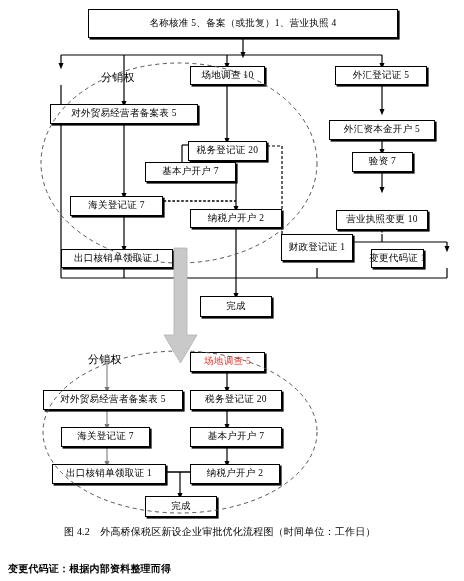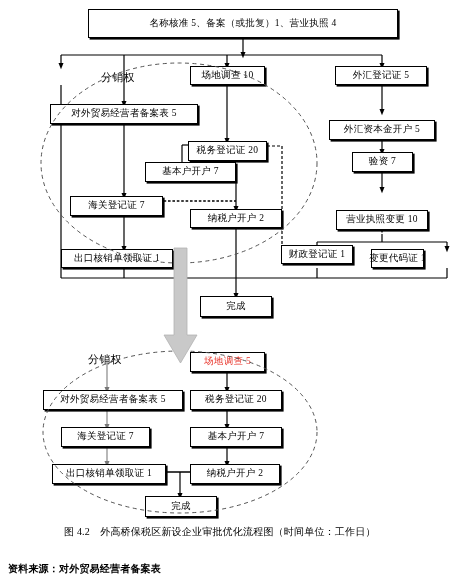--- a/index.html
+++ b/index.html
@@ -155,21 +155,21 @@
   <div class="box" style="left:61px;top:249px;width:112px;height:19px;">出口核销单领取证 1</div>
 
   <div class="box" style="left:335px;top:66px;width:92px;height:19px;">外汇登记证 5</div>
 
   <div class="box" style="left:329px;top:120px;width:106px;height:20px;">外汇资本金开户 5</div>
 
   <div class="box" style="left:352px;top:152px;width:61px;height:20px;">验资 7</div>
 
   <div class="box" style="left:336px;top:190px;width:92px;height:20px;margin-top:20px;">营业执照变更 10</div>
 
-  <div class="box" style="left:281px;top:245px;width:72px;height:19px;">财政登记证 1</div>
+  <div class="box" style="left:281px;top:234px;width:72px;height:27px;">财政登记证 1</div>
 
   <div class="box" style="left:371px;top:249px;width:53px;height:19px;">变更代码证 1</div>
 
   <div class="box" style="left:200px;top:296px;width:72px;height:21px;">完成</div>
 
   <div class="label" style="left:88px;top:352px;">分销权</div>
 
   <div class="box red" style="left:190px;top:352px;width:75px;height:20px;">场地调查 5</div>
 
   <div class="box" style="left:43px;top:390px;width:140px;height:20px;">对外贸易经营者备案表 5</div>
@@ -181,15 +181,15 @@
   <div class="box" style="left:190px;top:427px;width:92px;height:20px;">基本户开户 7</div>
 
   <div class="box" style="left:52px;top:464px;width:114px;height:20px;">出口核销单领取证 1</div>
 
   <div class="box" style="left:190px;top:464px;width:90px;height:20px;">纳税户开户 2</div>
 
   <div class="box" style="left:145px;top:496px;width:72px;height:21px;">完成</div>
 
   <div class="caption" style="left:64px;top:525px;">图 4.2　外高桥保税区新设企业审批优化流程图（时间单位：工作日）</div>
 
-  <div class="src" style="left:8px;top:562px;">资料来源：对外贸易经营者备案表</div>
+  <div class="src" style="left:8px;top:562px;">变更代码证：根据内部资料整理而得</div>
 
 </div>
 
 </body></html>

